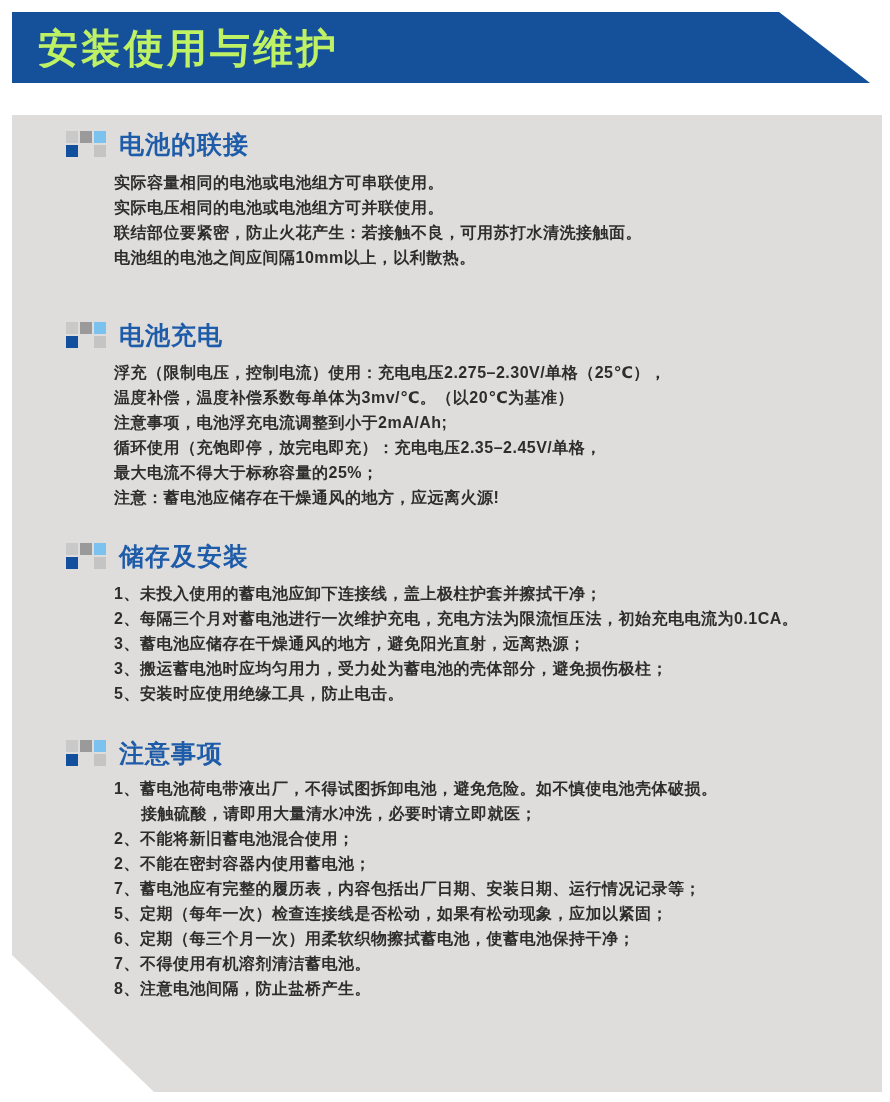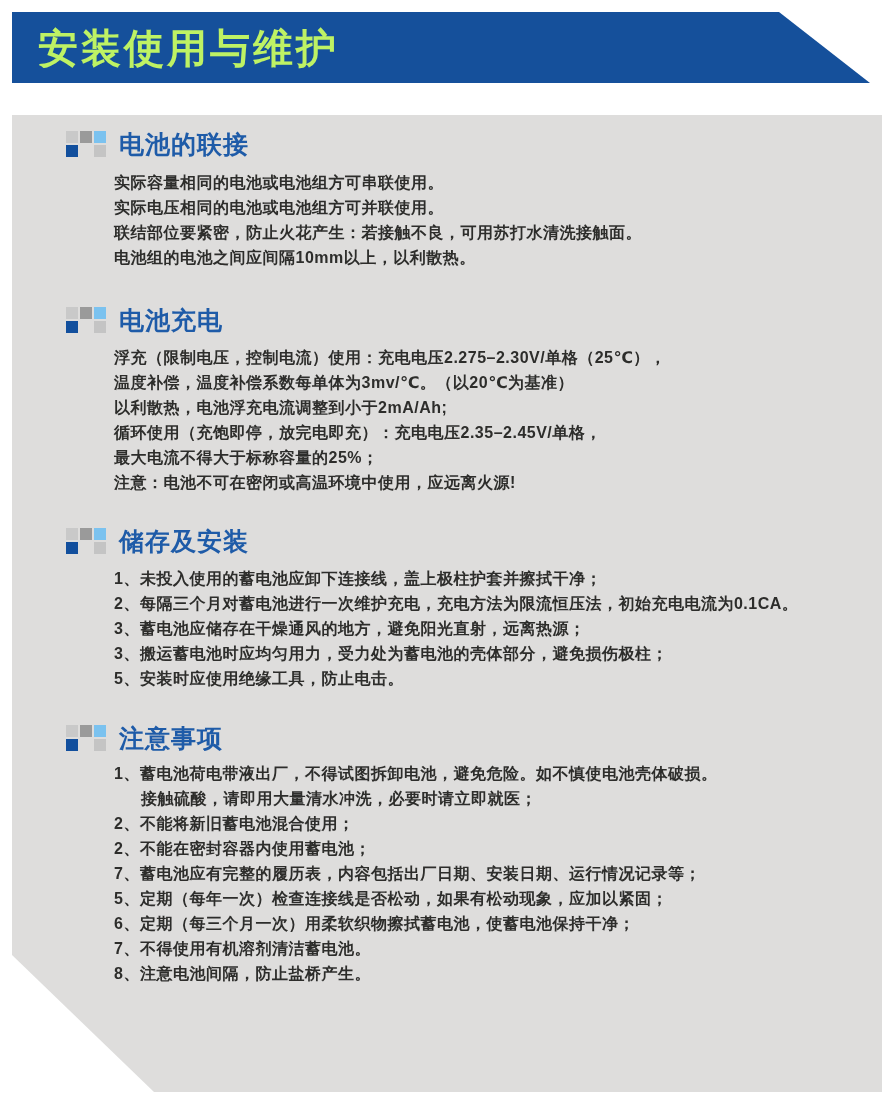--- a/index.html
+++ b/index.html
@@ -28,21 +28,21 @@
   
   .panel{
     position:absolute;left:12px;top:115px;width:870px;height:977px;
     background:var(--panel-bg);
     clip-path:polygon(0 0,100% 0,100% 100%,142px 100%,0 calc(100% - 137px));
     padding-left:36px;
   }
   
   .sec{display:block;}
   .sec:nth-child(1){margin-top:14px;}
-  .sec:nth-child(2){margin-top:35px;}
+  .sec:nth-child(2){margin-top:50px;}
   .sec:nth-child(3){margin-top:31px;}
   .sec:nth-child(4){margin-top:32px;}
   .sec-head{
     display:flex;align-items:center;height:30px;margin-left:18px;
   }
   .sq-icon{
     display:grid;grid-template-columns:repeat(3,12px);
     grid-template-rows:repeat(2,12px);gap:2px;width:40px;flex:0 0 40px;
   }
   .sq{display:block;width:12px;height:12px;}
@@ -98,24 +98,24 @@
           <span class="sq" style="background: rgb(123, 194, 239);"></span>
           <span class="sq" style="background: rgb(18, 79, 157);"></span>
           <span class="sq empty"></span>
           <span class="sq" style="background: rgb(196, 196, 196);"></span>
         </span>
       <h2 class="sec-title">电池充电</h2>
     </div>
     <div class="sec-body">
         <div class="line">浮充（限制电压，控制电流）使用：充电电压2.275–2.30V/单格（25℃），</div>
         <div class="line">温度补偿，温度补偿系数每单体为3mv/℃。（以20℃为基准）</div>
-        <div class="line">以利散热，电池浮充电流调整到小于2mA/Ah;</div>
+        <div class="line">注意事项，电池浮充电流调整到小于2mA/Ah;</div>
         <div class="line">循环使用（充饱即停，放完电即充）：充电电压2.35–2.45V/单格，</div>
         <div class="line">最大电流不得大于标称容量的25%；</div>
-        <div class="line">注意：电池不可在密闭或高温环境中使用，应远离火源!</div>
+        <div class="line">注意：蓄电池应储存在干燥通风的地方，应远离火源!</div>
       </div>
   </section>
 
   <section class="sec">
     <div class="sec-head">
       <span class="sq-icon">
           <span class="sq" style="background: rgb(201, 201, 201);"></span>
           <span class="sq" style="background: rgb(154, 154, 154);"></span>
           <span class="sq" style="background: rgb(123, 194, 239);"></span>
           <span class="sq" style="background: rgb(18, 79, 157);"></span>

